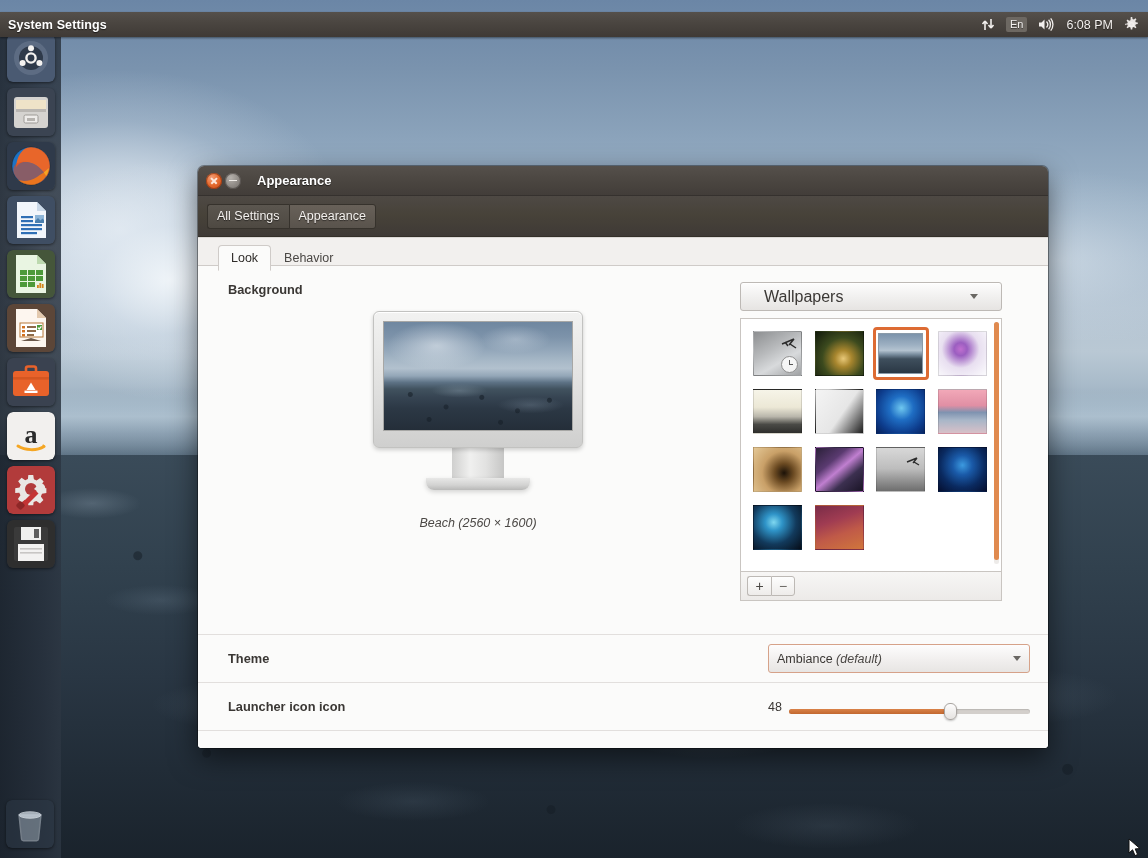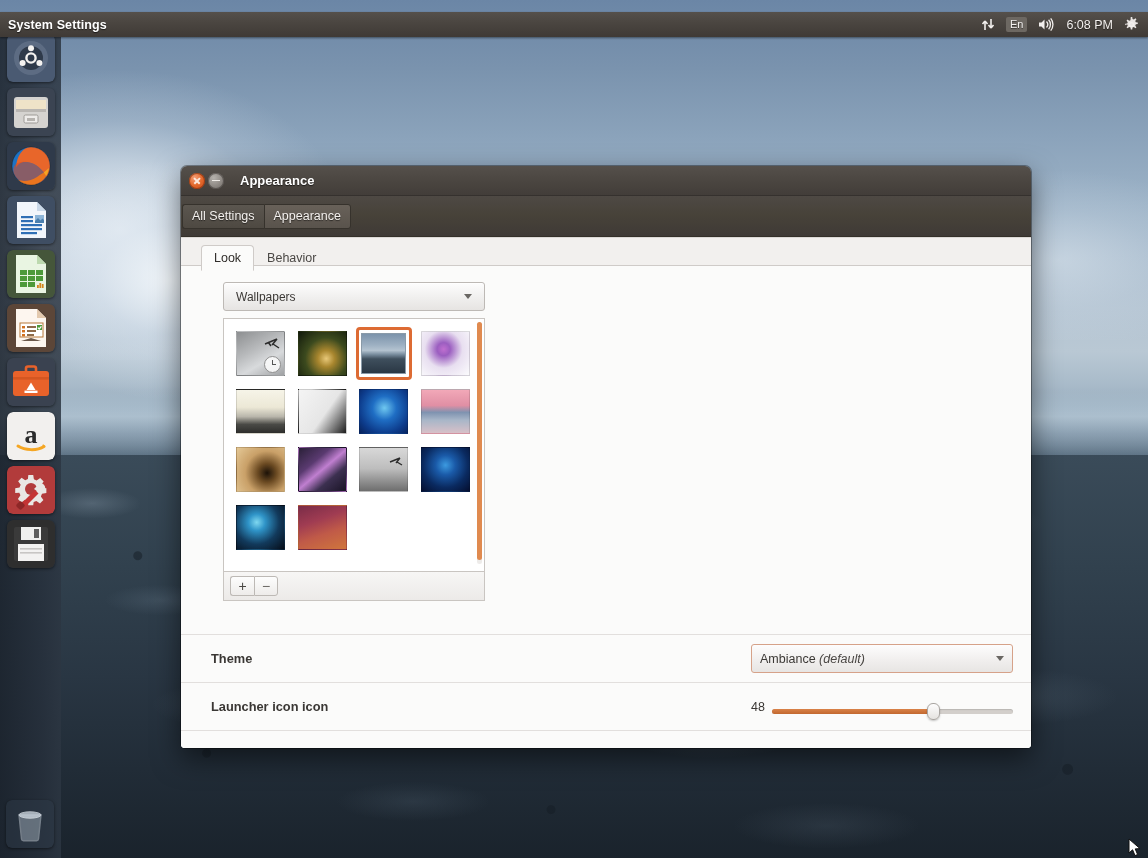--- a/index.html
+++ b/index.html
@@ -119,21 +119,21 @@
   .launcher-icon.running::after {
     content: ""; position: absolute; right: -6px; top: 50%;
     margin-top: -4px; width: 0; height: 0;
     border-top: 4px solid transparent; border-bottom: 4px solid transparent;
     border-right: 5px solid #e8e4e0;
   }
   #li-trash { position: absolute; bottom: 10px; left: 6px; margin: 0; }
 
   
   #window {
-    position: absolute; left: 181px; top: 166px; width: 850px; height: 582px;
+    position: absolute; left: 198px; top: 166px; width: 850px; height: 582px;
     border-radius: 6px 6px 4px 4px;
     box-shadow: 0 10px 28px rgba(0,0,0,0.55), 0 0 0 1px rgba(0,0,0,0.35);
     z-index: 50;
     overflow: hidden;
   }
   #titlebar {
     height: 30px;
     background: linear-gradient(to bottom, #55504b 0%, #4b4641 50%, #423d39 100%);
     display: flex; align-items: center; padding-left: 8px;
     border-bottom: 1px solid #35312e;
@@ -158,21 +158,21 @@
     content: ""; position: absolute; left: 50%; top: 50%;
     width: 8px; height: 1.6px; background: #f0ece8; margin: -0.8px 0 0 -4px;
   }
   #win-title {
     color: #ffffff; font-size: 13px; font-weight: bold; margin-left: 13px;
     text-shadow: 0 1px 1px rgba(0,0,0,0.6);
   }
   #toolbar {
     height: 41px;
     background: linear-gradient(to bottom, #4e4944 0%, #474239 48%, #3f3a36 100%);
-    display: flex; align-items: center; padding-left: 1px;
+    display: flex; align-items: center; padding-left: 9px;
     border-bottom: 1px solid #343029;
   }
   .tbtn {
     height: 25px; display: flex; align-items: center; padding: 0 9px;
     font-size: 12.5px; color: #f4f1ee;
     background: linear-gradient(to bottom, #5b564f 0%, #4e4942 100%);
     border: 1px solid #36322c; text-shadow: 0 1px 1px rgba(0,0,0,0.55);
   }
   #tb-all { border-radius: 3px 0 0 3px; border-right: none; }
   #tb-app { border-radius: 0 3px 3px 0;
@@ -252,22 +252,22 @@
   }
   #wallpaper-caption {
     margin-top: 26px; font-size: 12.5px; font-style: italic; color: #4b4845;
   }
 
   
   #bg-right { width: 262px; margin-left: 12px; }
   #wp-select {
     height: 29px; border: 1px solid #bdb9b5; border-radius: 3px;
     background: linear-gradient(to bottom, #fdfdfd 0%, #f0efee 55%, #e6e4e2 100%);
-    display: flex; align-items: center; padding: 0 12px;
-    font-size: 12px; color: #3b3835;
+    display: flex; align-items: center; padding: 0 23px;
+    font-size: 16px; color: #3b3835;
     box-shadow: 0 1px 0 rgba(255,255,255,0.7) inset;
   }
   #wp-select-label { flex: 1; }
   .caret { width: 0; height: 0; border-left: 4px solid transparent;
            border-right: 4px solid transparent; border-top: 5px solid #6a6763; }
   #wp-select .caret { margin-left: 6px; }
   #wp-grid-frame {
     margin-top: 7px; height: 253px; background: #ffffff;
     border: 1px solid #c9c5c1; border-bottom: none;
     position: relative; overflow: hidden;
@@ -557,20 +557,32 @@
 
     <div id="tabstrip">
       <div class="tab active">Look</div>
       <div class="tab">Behavior</div>
     </div>
 
     <div id="content">
 
       <div id="bg-section">
 
+        <div id="bg-left">
+          <div id="bg-heading">Background</div>
+
+          <div id="monitor-wrap">
+            <div id="monitor">
+              <div id="screen"></div>
+            </div>
+            <div id="monitor-neck"></div>
+            <div id="monitor-base"></div>
+            <div id="wallpaper-caption">Beach (2560 × 1600)</div>
+          </div>
+        </div>
 
         <div id="bg-right">
 
           <div id="wp-select">
             <span id="wp-select-label">Wallpapers</span>
             <span class="caret"></span>
           </div>
 
           <div id="wp-grid-frame">
             <div id="wp-grid">

